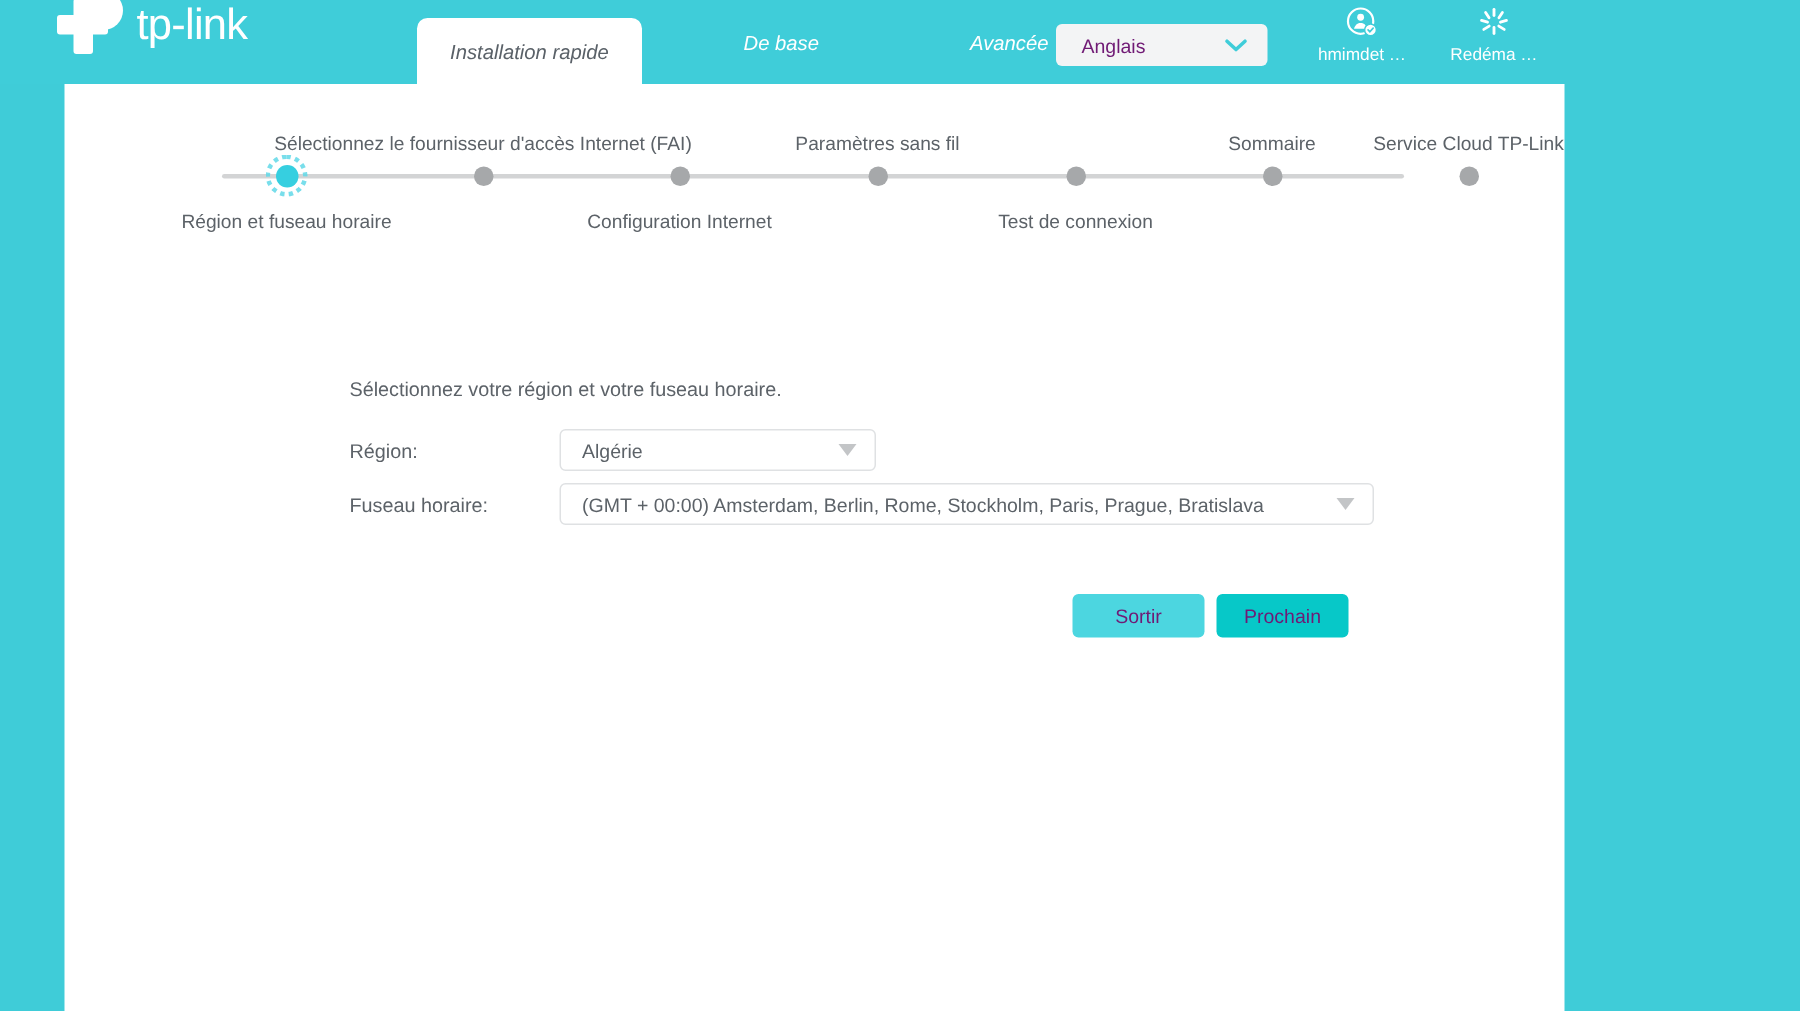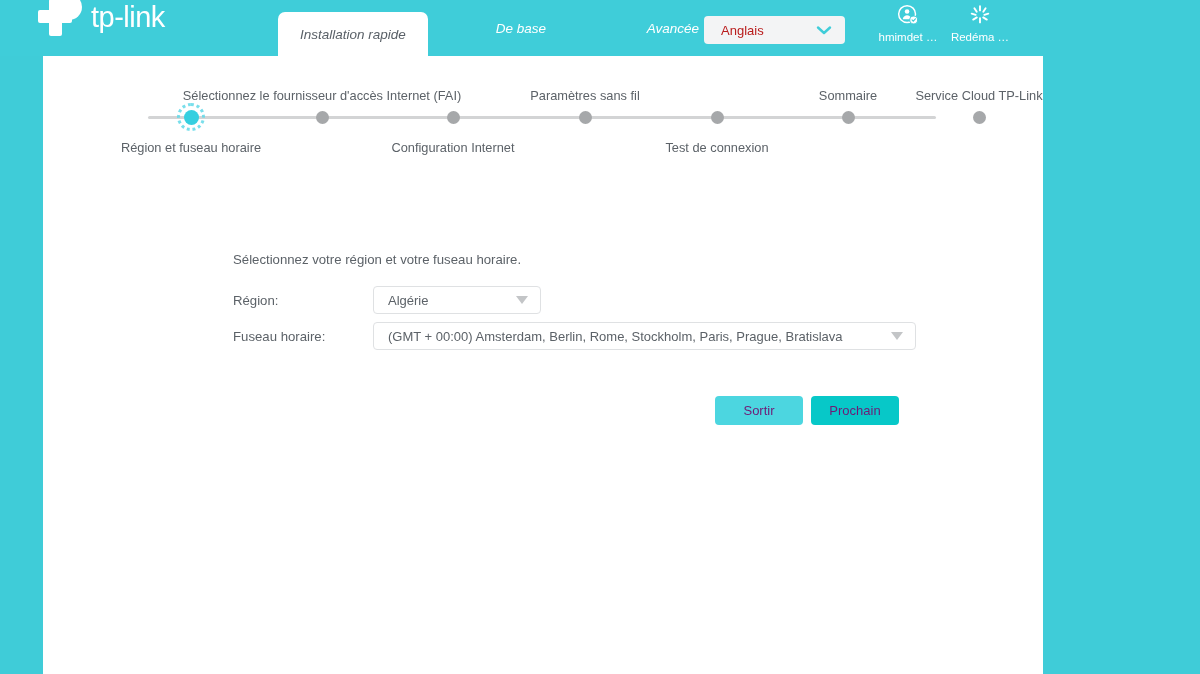--- a/index.html
+++ b/index.html
@@ -110,37 +110,37 @@
     width: 141px;
     height: 28px;
     background: #f3f4f5;
     border-radius: 4px;
     display: flex;
     align-items: center;
     cursor: pointer;
   }
   .lang-label {
     font-size: 13px;
-    color: #b91c1c;
+    color: #701a75;
     margin-left: 17px;
     flex: 1;
   }
   .lang-chevron {
     margin-right: 13px;
     display: flex;
     align-items: center;
   }
 
   
   .hdr-icons {
     position: absolute;
     left: 876px;
     top: 2px;
     display: flex;
-    gap: 8px;
+    gap: 24px;
   }
   .hdr-icon-item {
     width: 64px;
     display: flex;
     flex-direction: column;
     align-items: center;
     cursor: pointer;
   }
   .hdr-icon-glyph {
     height: 26px;
@@ -257,21 +257,21 @@
   .select-box {
     background: #ffffff;
     border: 1px solid #dfe1e3;
     border-radius: 4px;
     height: 28px;
     display: flex;
     align-items: center;
     cursor: pointer;
     box-sizing: border-box;
   }
-  .select-region { width: 168px; }
+  .select-region { width: 211px; }
   .select-timezone { width: 543px; }
   .select-value {
     font-size: 13px;
     color: #5c6268;
     margin-left: 14px;
     flex: 1;
     white-space: nowrap;
     overflow: hidden;
   }
   .select-caret {

